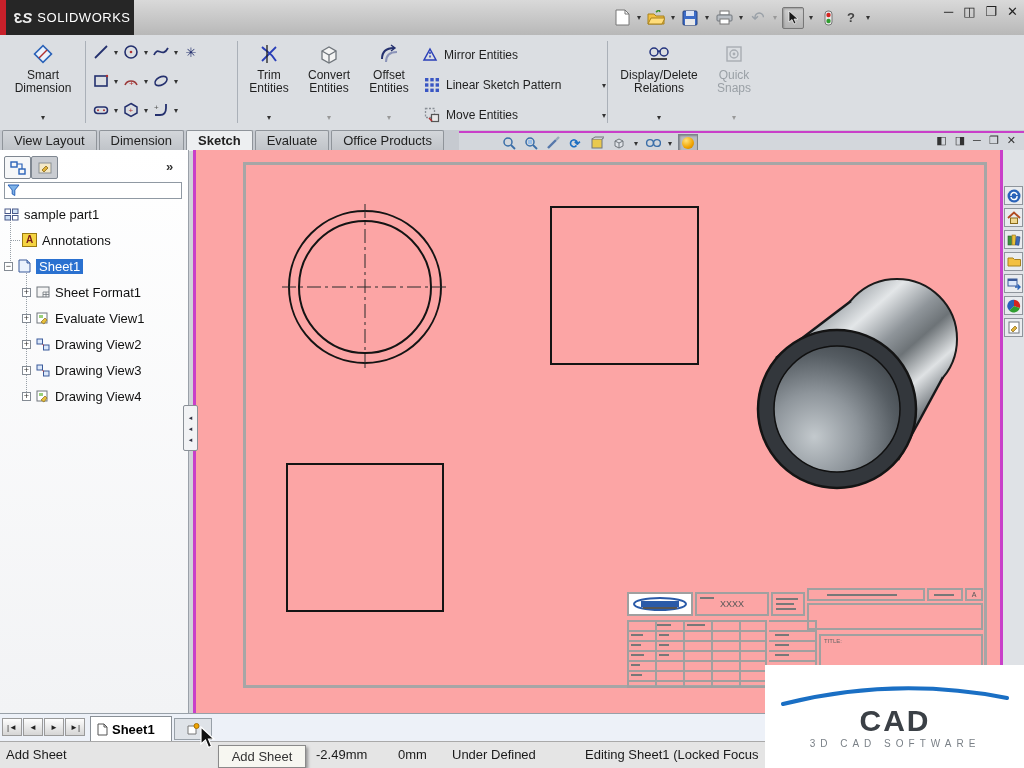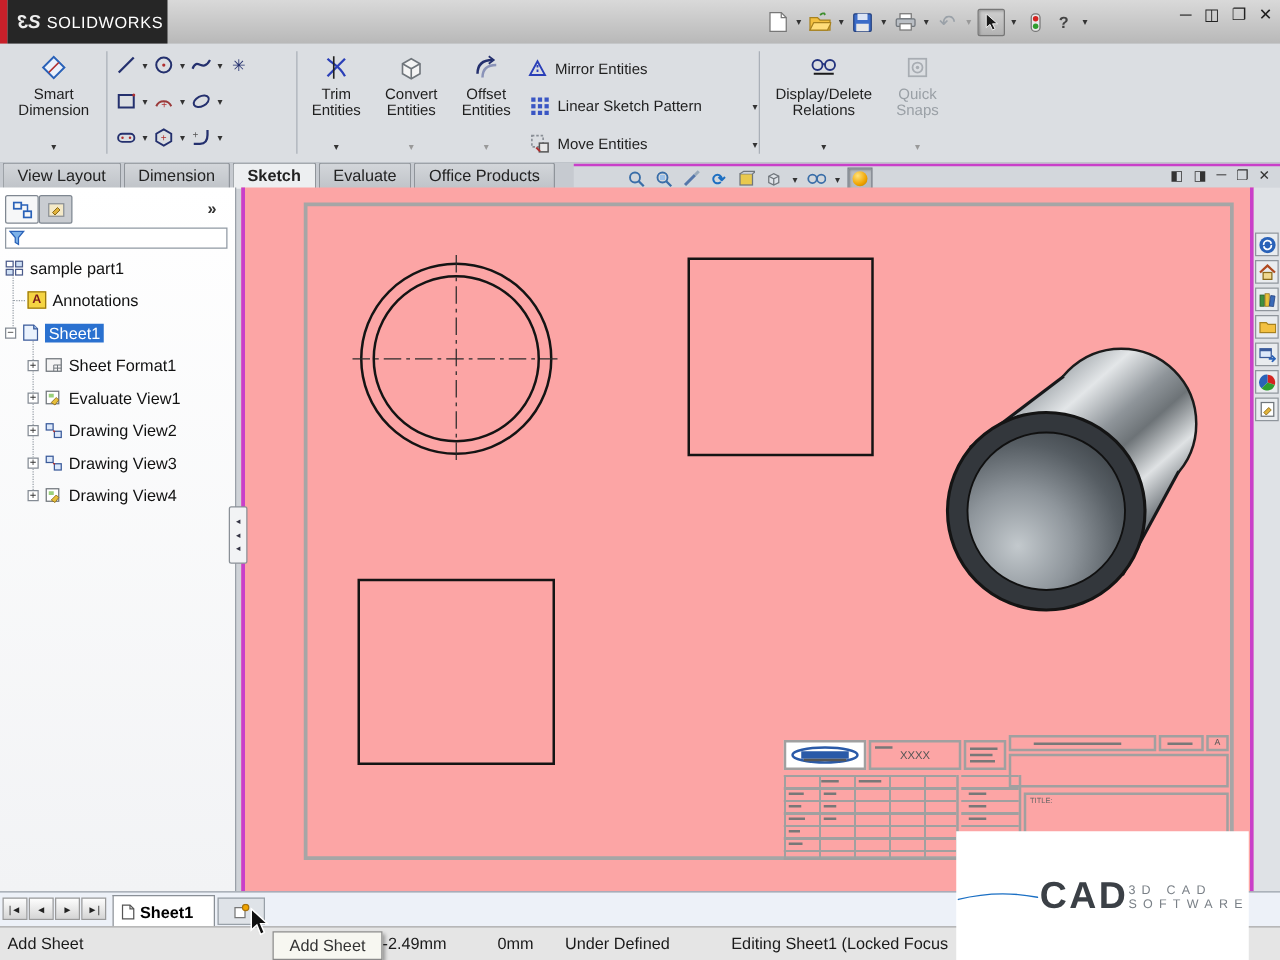--- a/index.html
+++ b/index.html
@@ -80,21 +80,21 @@
   .sheettab{left:90px;top:2px;width:82px;height:26px;background:#fff;border:1px solid #8a9097;border-bottom:none;
             display:flex;align-items:center;gap:4px;padding-left:6px;font-weight:bold;box-sizing:border-box}
   .addtab{left:174px;top:4px;width:38px;height:22px;background:#dfe3e8;border:1px solid #98a0a8;display:flex;align-items:center;justify-content:center;box-sizing:border-box}
   
   .statusbar{left:0;top:741px;width:1024px;height:27px;background:#e5e5e5;border-top:1px solid #a9a9a9;box-sizing:border-box;color:#1a1a1a}
   .statusbar span{position:absolute;top:5px}
   
   .tooltip{left:218px;top:745px;width:86px;height:21px;background:#f7f7f1;border:1px solid #8a8a8a;
            box-shadow:2px 2px 3px rgba(0,0,0,.35);display:flex;align-items:center;justify-content:center;color:#333;z-index:55}
   .cursor{left:200px;top:726px;z-index:60}
-  .watermark{left:765px;top:665px;width:234px;height:103px;background:#fff;z-index:50;display:flex;flex-direction:row;align-items:center;justify-content:center}
+  .watermark{left:765px;top:665px;width:260px;height:103px;background:#fff;z-index:50;display:flex;flex-direction:column;align-items:center;justify-content:center}
   .wm-row{display:flex;align-items:baseline;line-height:30px}
   .wm-cad{font-size:30px;font-weight:bold;letter-spacing:2px;color:#3b4046}
   .wm-space{font-size:30px;font-weight:bold;letter-spacing:2px;color:#1a6fc4}
   .wm-tag{font-size:10px;letter-spacing:5px;color:#7a8087;margin-top:2px}
 </style>
 </head>
 <body>
 
 <div class="abs titlebar">
   <div class="abs redstrip"></div>
@@ -666,21 +666,21 @@
   <div class="abs addtab">
     <svg width="14" height="13" viewBox="0 0 14 13">
         <path d="M2,3 h6 l2,2 v6 h-8 z" fill="#fff" stroke="#777"></path>
         <circle cx="10.5" cy="3" r="2.5" fill="#f0a400" stroke="#a8720a"></circle>
       </svg>
   </div>
 </div>
 
 <div class="abs statusbar">
   <span style="left:6px">Add Sheet</span>
-  <span style="left:306px">-2.49mm</span>
+  <span style="left:316px">-2.49mm</span>
   <span style="left:398px">0mm</span>
   <span style="left:452px">Under Defined</span>
   <span style="left:585px">Editing Sheet1 (Locked Focus</span>
 </div>
 
 <div class="abs tooltip">
   <span>Add Sheet</span>
 </div>
 <svg class="abs cursor" width="16" height="24" viewBox="0 0 16 24">
   <path d="M1,1 L1,18 L5.5,14 L8.5,21.5 L11.5,20 L8.5,13 L14,13 Z" fill="#111" stroke="#fff" stroke-width="1.2"></path>

